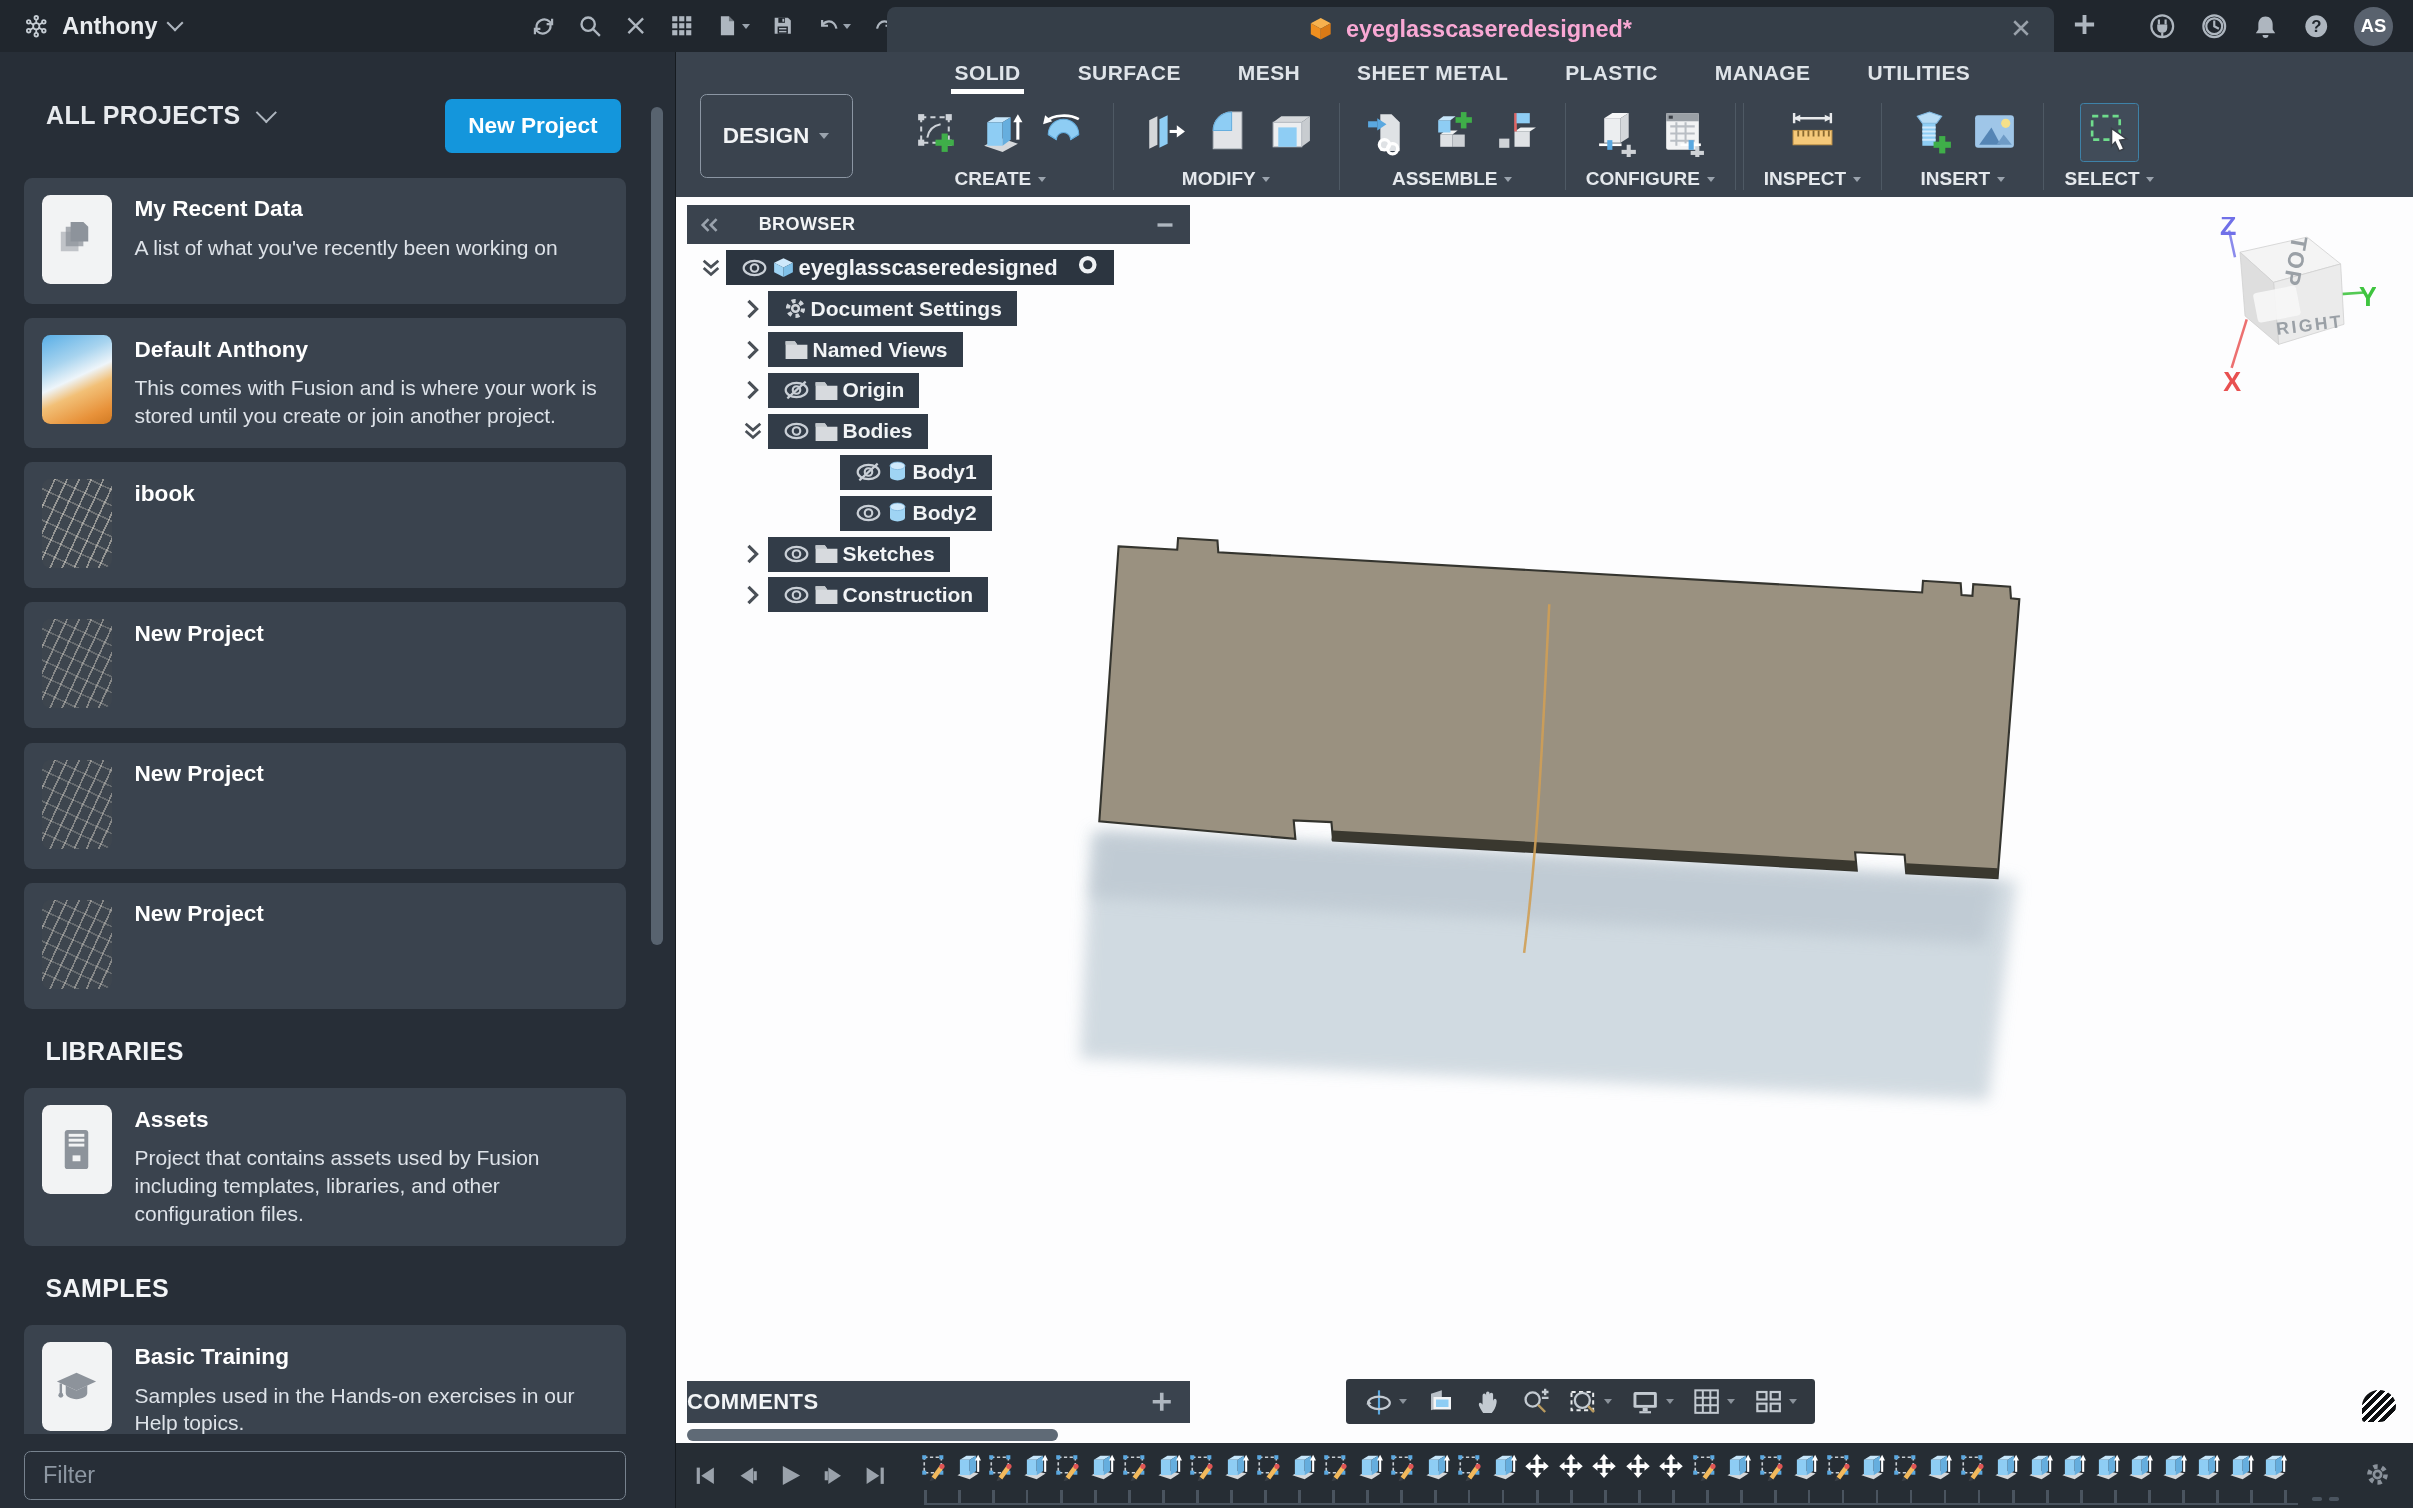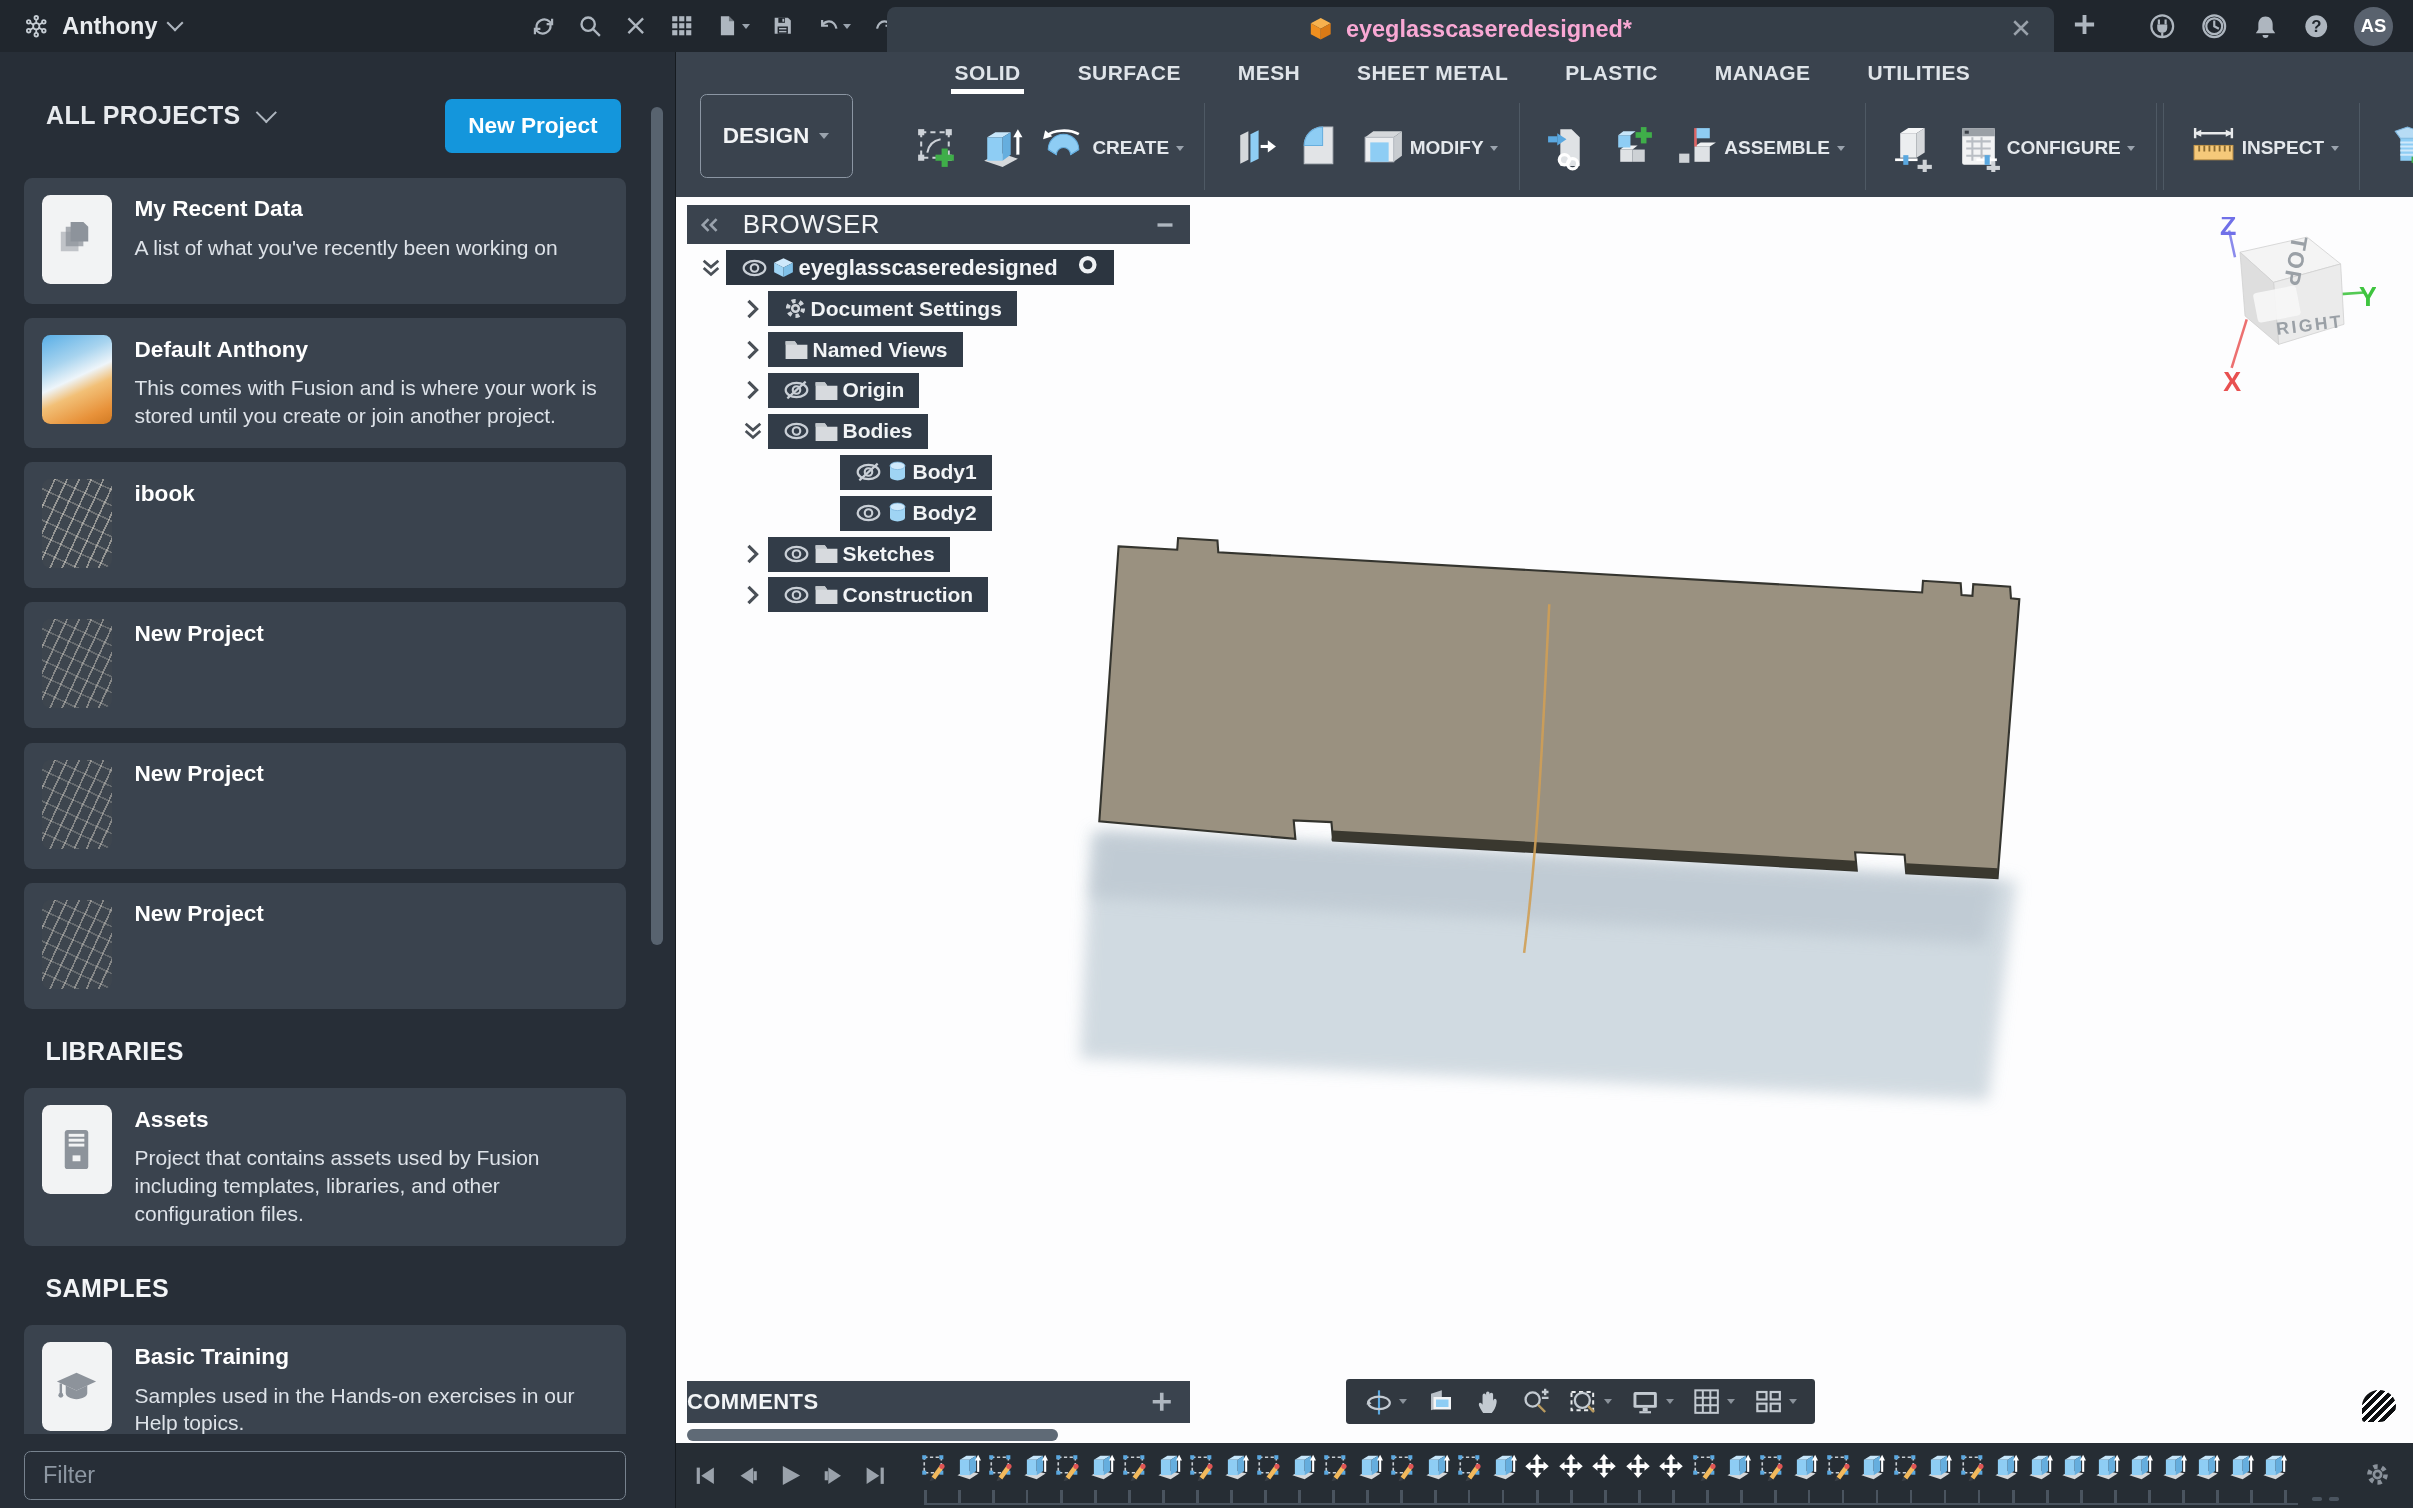--- a/index.html
+++ b/index.html
@@ -54,31 +54,31 @@
   
   #main{position:absolute;left:675px;top:52px;right:0;bottom:0;border-left:1.7px solid #161b20}
   #toolbar{position:absolute;left:0;top:0;right:0;height:145px;background:#3a434e}
   #design-btn{position:absolute;left:23.5px;top:42px;width:153px;height:84px;border:0.8px solid #8b96a3;border-radius:6.7px;
       background:transparent;color:#f2f4f6;font-size:22.6px;font-weight:bold;font-family:inherit;
       display:flex;align-items:center;justify-content:center;gap:10px}
   #ribbon-tabs{position:absolute;left:250px;top:0;height:44px;display:flex}
   .rtab{position:relative;padding:0 28.5px;line-height:42px;font-size:21px;font-weight:bold;color:#dfe4e9;letter-spacing:0.4px}
   .rtab.active::after{content:"";position:absolute;left:25px;right:25px;bottom:1.7px;height:5px;background:#fff}
   #ribbon-groups{position:absolute;left:215px;top:44px;height:101px;display:flex;align-items:stretch}
-  .rgroup{display:flex;flex-direction:row;align-items:center;justify-content:flex-start;padding:1.7px 17px 0}
+  .rgroup{display:flex;flex-direction:column;align-items:center;justify-content:flex-start;padding:1.7px 17px 0}
   .rgroup .gicons{display:flex;gap:6.7px;align-items:center;height:69px}
   .gbtn{width:57px;height:57px;display:flex;align-items:center;justify-content:center;border-radius:3.4px}
   .gbtn.active-tool{border:1.7px solid #3e82a8;background:#414c59}
   .glabel{margin-top:1.7px;font-size:19px;font-weight:bold;color:#e4e8ec;display:flex;align-items:center;gap:6.7px}
   .gsep{width:0.8px;background:#4e5964;margin:6.7px 3.4px}
   
   #viewport{position:absolute;left:0;top:145px;right:0;bottom:65px;background:#fdfdfe;overflow:hidden}
   #browser-panel{position:absolute;left:11px;top:8.4px;width:503px}
   #browser-head{height:39px;background:#3a434e;display:flex;align-items:center;color:#f2f4f6}
-  #browser-head .bt{font-size:26px;font-weight:normal;letter-spacing:0.4px;margin-left:22px}
+  #browser-head .bt{font-size:18px;font-weight:bold;letter-spacing:0.4px;margin-left:38px}
   #browser-head .minus{margin-left:auto;margin-right:15px}
   .trow{display:flex;align-items:center;margin-top:5.9px;height:35px}
   .tchev{width:28.5px;display:flex;justify-content:center}
   .pill{display:inline-flex;align-items:center;gap:3px;height:35px;padding:0 15px;background:#323c48;color:#f2f4f6;
         font-size:21px;font-weight:600;white-space:nowrap}
   .pill.root{background:#2c3540;font-weight:bold;font-size:22px}
   
   #viewcube{position:absolute;right:37px;top:20px}
   #comments-bar{position:absolute;left:11px;top:1184px;width:503px;height:42px;background:#3a434e;
       display:flex;align-items:center;color:#f2f4f6}

